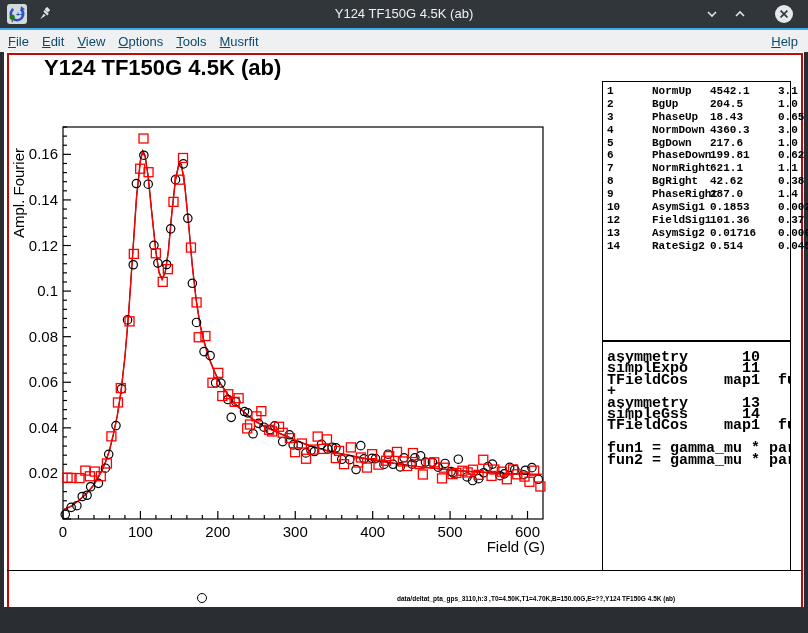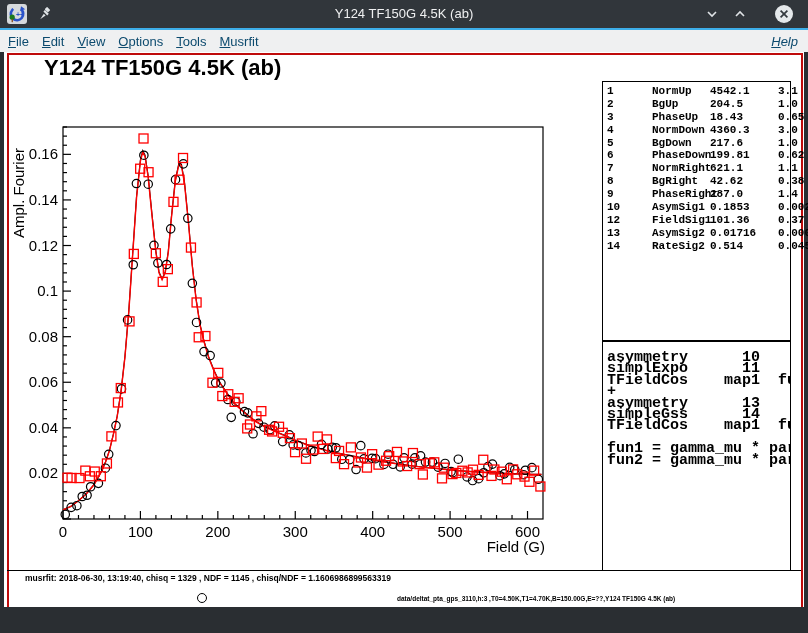--- a/index.html
+++ b/index.html
@@ -15,21 +15,21 @@
                text-align:center; color:#eff0f1; font-size:13px; }
   .win-btn { position:absolute; top:4px; width:20px; height:20px; cursor:pointer; }
   .btn-min { right:86px; } .btn-max { right:58px; } .btn-close { right:14px; }
   .accent-line { position:absolute; left:0; top:28px; width:808px; height:2px; background:#3daee9; }
 
   
   .menubar { position:absolute; left:0; top:30px; width:808px; height:22px; background:#eff0f1;
              display:flex; align-items:center; padding-left:8px; font-size:13px; color:#0c4a6e; }
   .menu-item { display:inline-block; padding-right:13px; cursor:default; }
   .menu-item::first-letter { text-decoration:underline; }
-  .menu-help { margin-left:auto; padding-right:10px;font-style:italic; }
+  .menu-help { margin-left:auto; padding-right:10px; }
 
   
   .content { position:absolute; left:4px; top:52px; width:800px; height:577px; background:#ffffff; }
   .canvas-red-border { position:absolute; left:3px; top:1px; width:796px; height:570px;
                        border:2px solid #bf0b0b; }
   #plot-svg { position:absolute; left:0; top:0; width:808px; height:633px; pointer-events:none; }
 
   .plot-title { position:absolute; left:44px; top:55px; font-size:22px; font-weight:bold; color:#000; }
 
   
@@ -497,21 +497,20 @@
 +
 asymmetry      13
 simpleGss      14
 TFieldCos    map1  fun2
 
 fun1 = gamma_mu * par12
 fun2 = gamma_mu * par15</pre>
   </div>
 
   <div class="footer-sep"></div>
-  <div class="stats-line">musrfit: 2018-06-30, 13:19:40, chisq = 1329 , NDF = 1145 , chisq/NDF = 1.1606986899563319</div>
   <div class="legend" id="legend">
   <div class="legend-row">
     <span class="legend-marker circle"></span>
     <span class="legend-label">data/deltat_pta_gps_3110,h:3 ,T0=4.50K,T1=4.70K,B=150.00G,E=??,Y124 TF150G 4.5K (ab)</span>
   </div>
 
   <div class="legend-row">
     <span class="legend-marker square"></span>
     <span class="legend-label">data/deltat_pta_gps_3110,h:4 ,T0=4.50K,T1=4.70K,B=150.00G,E=??,Y124 TF150G 4.5K (ab)</span>
   </div>

